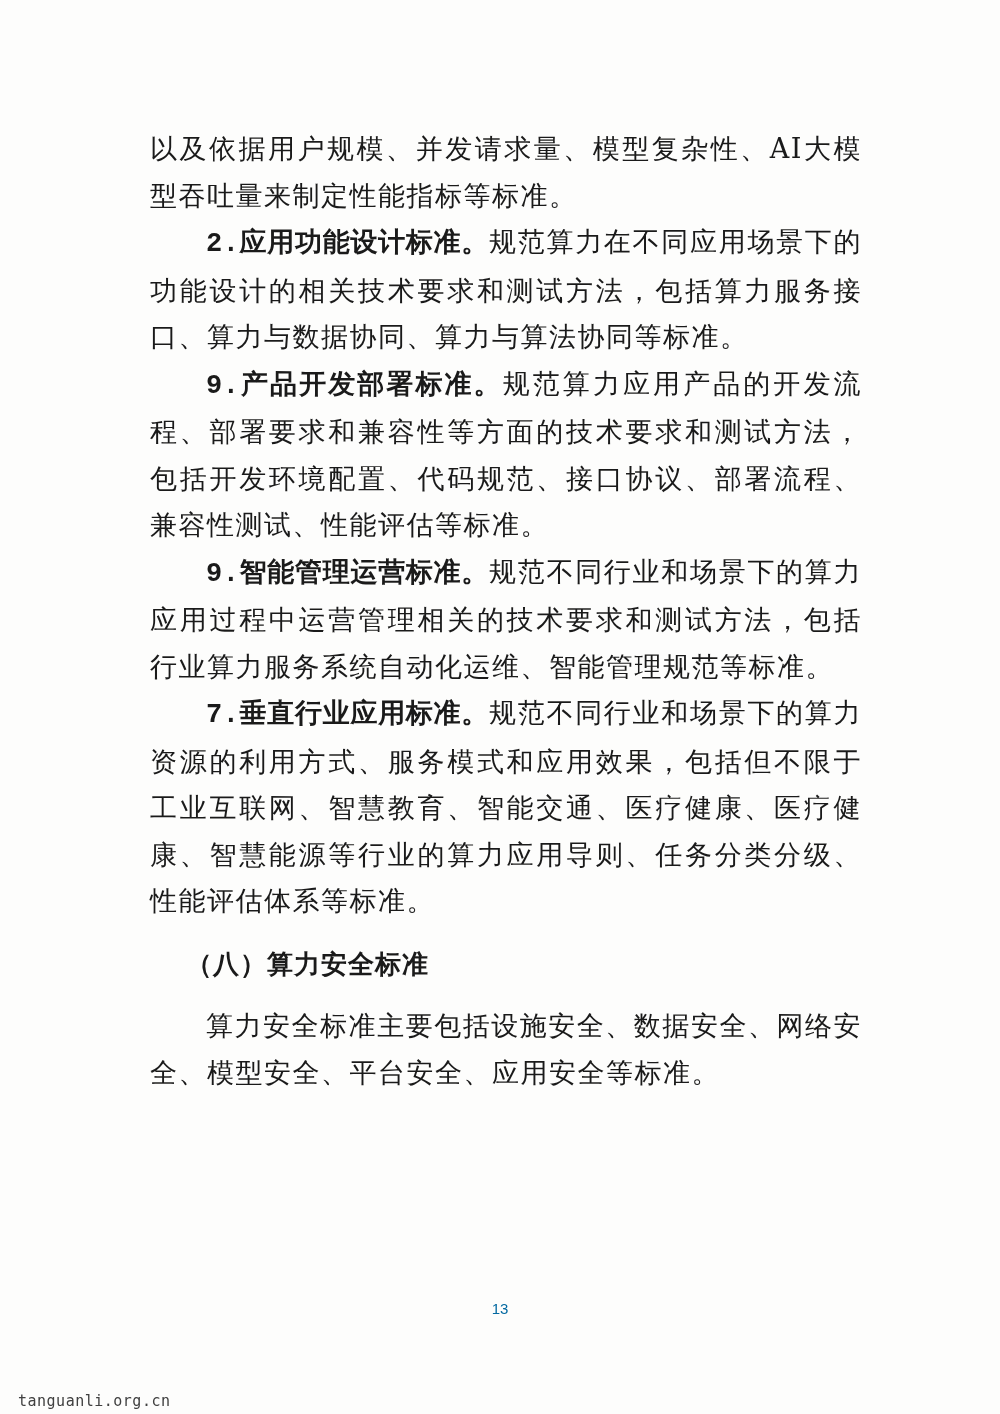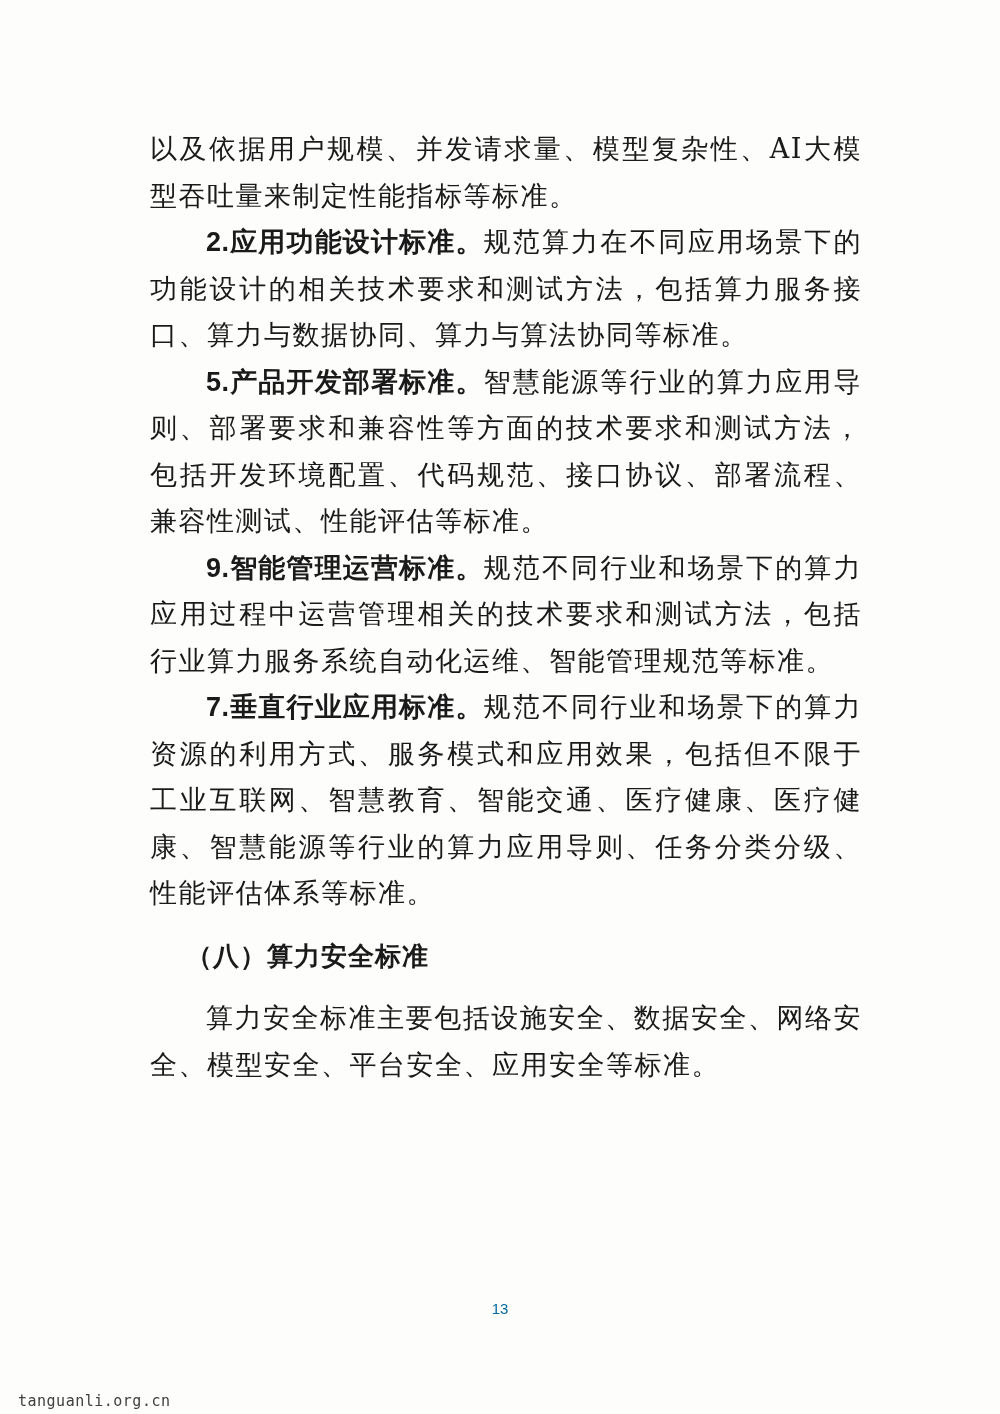--- a/index.html
+++ b/index.html
@@ -33,21 +33,21 @@
       font-size: 27px;
       line-height: 46.5px;
       letter-spacing: 1.5px;
       text-align: justify;
       text-align-last: left;
     }
     .para.indent {
       text-indent: 56px;
     }
     .lead {
-      font-family: Liberation Sans, sans-serif;
+      font-family: Liberation Mono, monospace;
       font-weight: bold;
       letter-spacing: 0.5px;
     }
     .heading {
       margin: 16px;
       font-family: "DejaVu Sans", "Liberation Sans", sans-serif;
       font-weight: bold;
       font-size: 26px;
       line-height: 46.5px;
       letter-spacing: 1px;
@@ -82,21 +82,21 @@
 
     <p class="para">
       <span>以及依据用户规模、并发请求量、模型复杂性、AI大模型吞吐量来制定性能指标等标准。</span>
     </p>
 
     <p class="para indent">
       <span class="lead">2.应用功能设计标准。</span><span>规范算力在不同应用场景下的功能设计的相关技术要求和测试方法，包括算力服务接口、算力与数据协同、算力与算法协同等标准。</span>
     </p>
 
     <p class="para indent">
-      <span class="lead">5.产品开发部署标准。</span><span>智慧能源等行业的算力应用导则、部署要求和兼容性等方面的技术要求和测试方法，包括开发环境配置、代码规范、接口协议、部署流程、兼容性测试、性能评估等标准。</span>
+      <span class="lead">9.产品开发部署标准。</span><span>规范算力应用产品的开发流程、部署要求和兼容性等方面的技术要求和测试方法，包括开发环境配置、代码规范、接口协议、部署流程、兼容性测试、性能评估等标准。</span>
     </p>
 
     <p class="para indent">
       <span class="lead">9.智能管理运营标准。</span><span>规范不同行业和场景下的算力应用过程中运营管理相关的技术要求和测试方法，包括行业算力服务系统自动化运维、智能管理规范等标准。</span>
     </p>
 
     <p class="para indent">
       <span class="lead">7.垂直行业应用标准。</span><span>规范不同行业和场景下的算力资源的利用方式、服务模式和应用效果，包括但不限于工业互联网、智慧教育、智能交通、医疗健康、医疗健康、智慧能源等行业的算力应用导则、任务分类分级、性能评估体系等标准。</span>
     </p>
 

